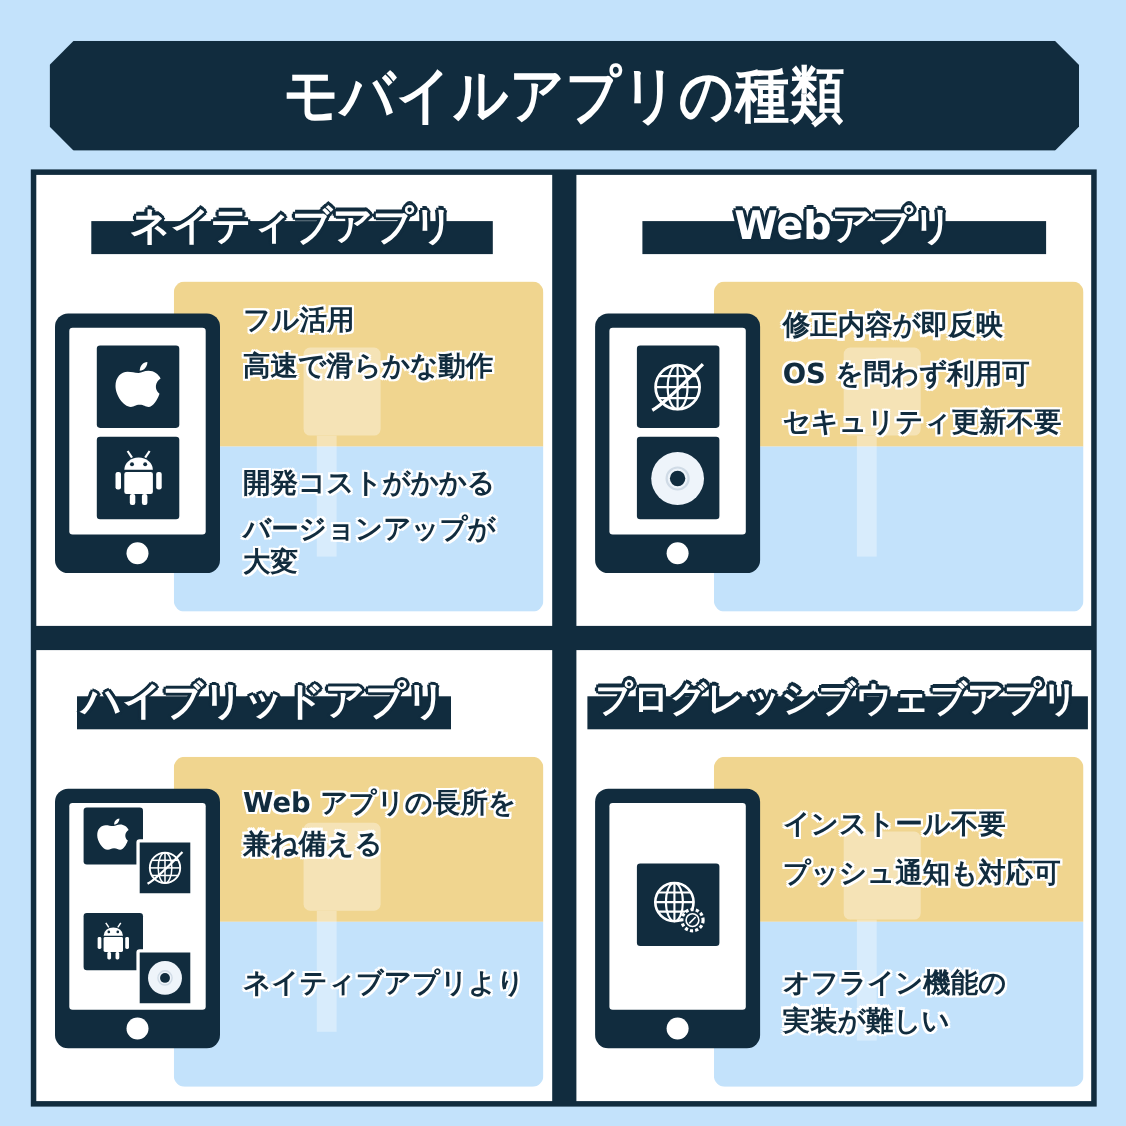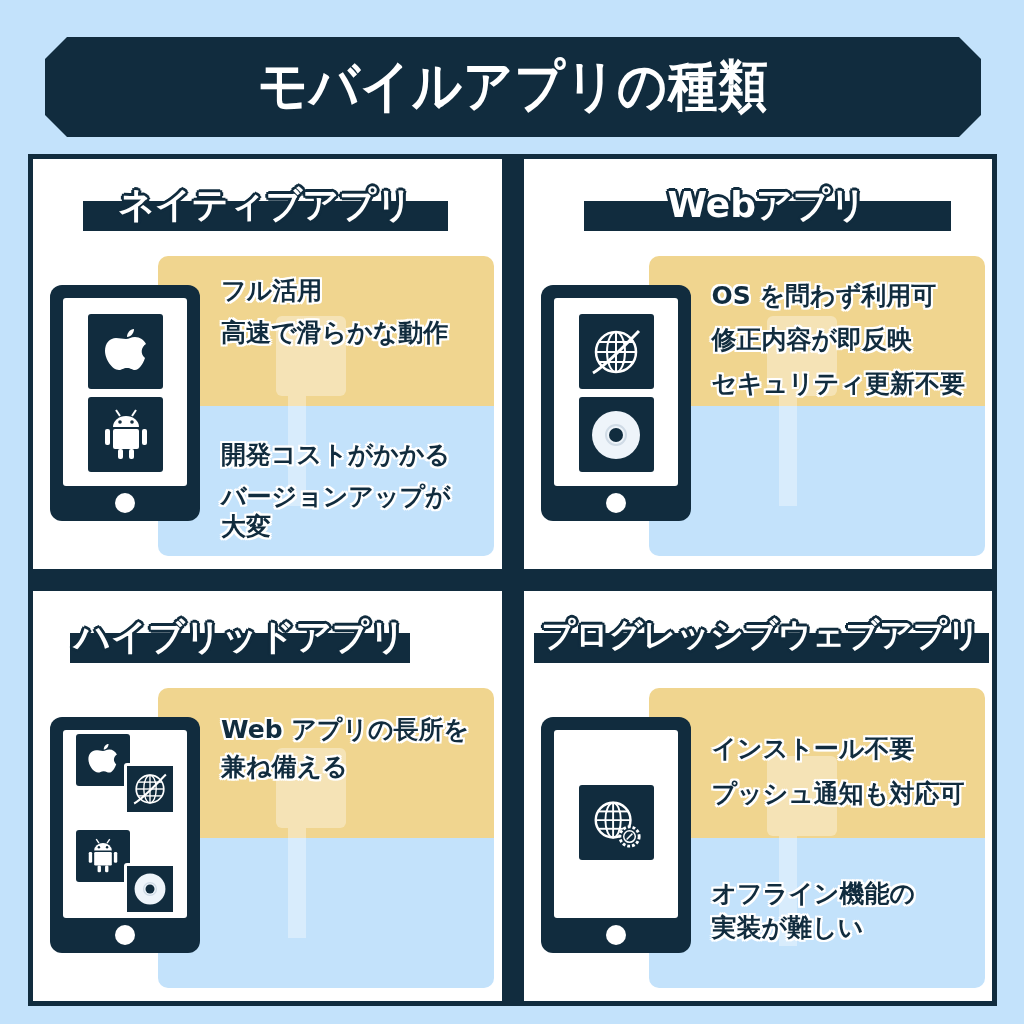--- a/index.html
+++ b/index.html
@@ -113,21 +113,21 @@
             <rect x="17" y="42" width="5" height="10" rx="2" fill="#fff"></rect>
             <rect x="28" y="42" width="5" height="10" rx="2" fill="#fff"></rect>
           </svg>
       </div>
       <div class="home"></div>
     </div>
     <div class="text-block" style="top:117px;">
       <p>フル活用</p>
       <p>高速で滑らかな動作</p>
     </div>
-    <div class="text-block" style="top:265px;margin-top:16px;">
+    <div class="text-block" style="top:265px;">
       <p>開発コストがかかる</p>
       <p class="tight">バージョンアップが</p>
       <p>大変</p>
     </div>
   </div>
 
   <div class="cell">
     <div class="cell-heading" style="left:60px; width:367px;">
       <span>Webアプリ</span>
     </div>
@@ -155,22 +155,22 @@
       <div class="tile" style="left:38px; top:112px; width:75px; height:75px;">
         <svg width="56" height="56" viewBox="0 0 56 56">
             <circle cx="28" cy="28" r="24" fill="#eef4fa"></circle>
             <circle cx="28" cy="28" r="7" fill="#112c3e"></circle>
             <circle cx="28" cy="28" r="10" fill="none" stroke="#d0dbe6" stroke-width="2"></circle>
           </svg>
       </div>
       <div class="home"></div>
     </div>
     <div class="text-block" style="top:122px;">
+      <p class="tight" style="margin-bottom:14px">修正内容が即反映</p>
       <p class="tight" style="margin-bottom:14px">OS を問わず利用可</p>
-      <p class="tight" style="margin-bottom:14px">修正内容が即反映</p>
       <p class="tight">セキュリティ更新不要</p>
     </div>
   </div>
 
   <div class="cell">
     <div class="cell-heading" style="left:37px; width:340px;">
       <span>ハイブリッドアプリ</span>
     </div>
     <div class="panel">
       <div class="pros"></div>
@@ -220,20 +220,21 @@
             <circle cx="28" cy="28" r="10" fill="none" stroke="#d0dbe6" stroke-width="2"></circle>
           </svg>
       </div>
       <div class="home"></div>
     </div>
     <div class="text-block" style="top:124px;">
       <p class="tight" style="margin-bottom:7px">Web アプリの長所を</p>
       <p class="tight">兼ね備える</p>
     </div>
     <div class="text-block" style="top:288px;">
+      <p class="tight" style="margin-bottom:4px">ネイティブアプリより</p>
     </div>
   </div>
 
   <div class="cell">
     <div class="cell-heading" style="left:10px; width:455px;">
       <span style="font-size:33px;">プログレッシブウェブアプリ</span>
     </div>
     <div class="panel">
       <div class="pros"></div>
       <div class="cons"></div>

